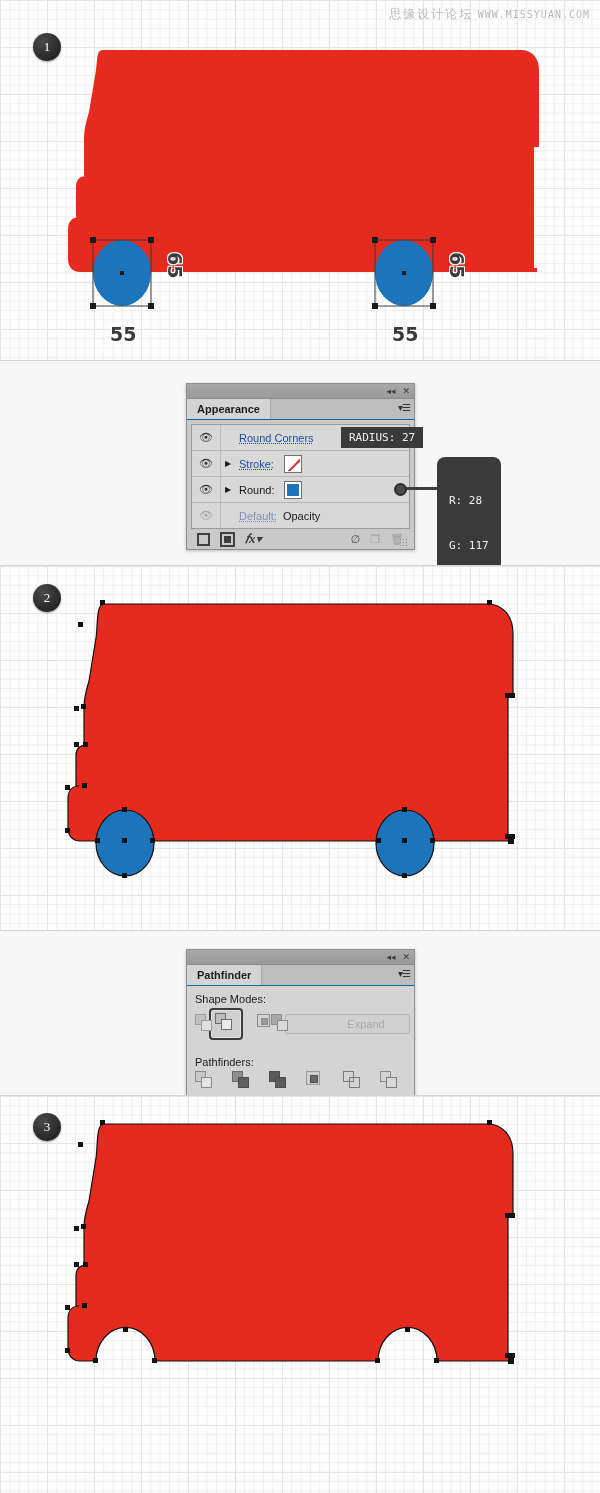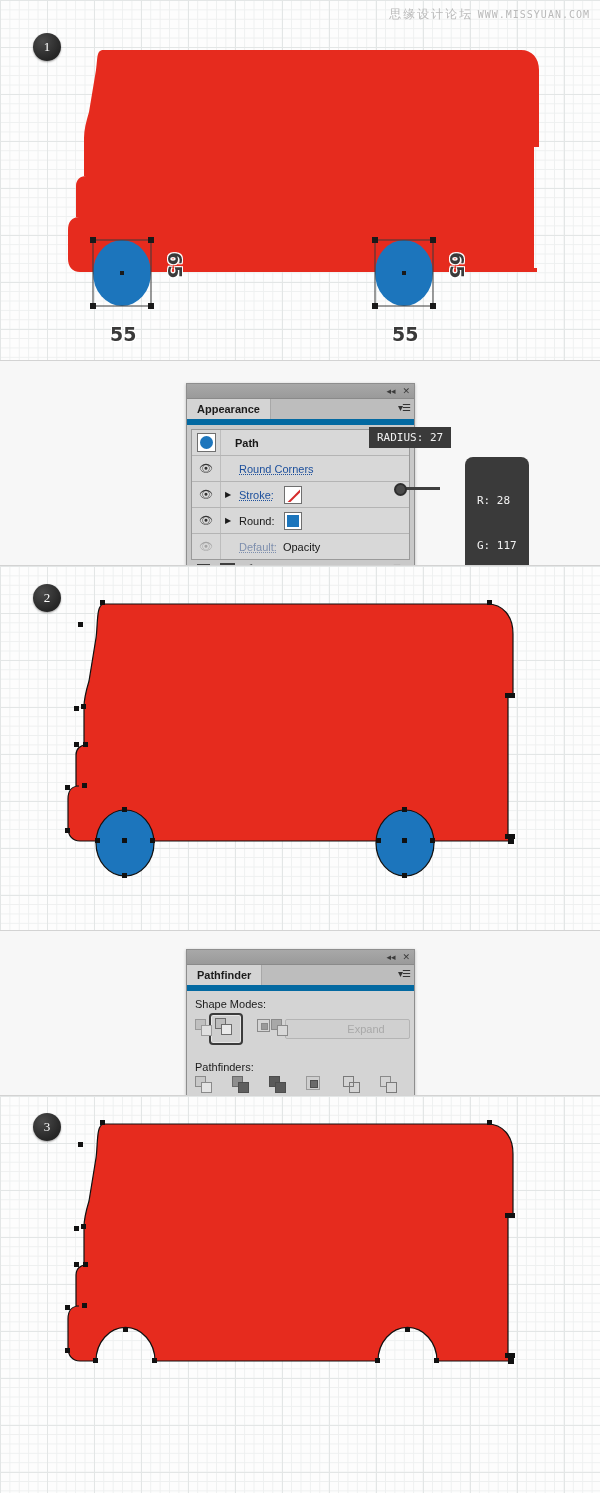--- a/index.html
+++ b/index.html
@@ -112,21 +112,21 @@
     font-size: 9px;
     color: #3b3b3b;
     line-height: 10px;
     font-family: "DejaVu Sans", sans-serif;
   }
   .ai-tabstrip {
     height: 20px;
     background: #14b8a6;
     display: flex;
     align-items: stretch;
-    border-bottom: 6px solid #0369a1;
+    border-bottom: 1px solid #0369a1;
     position: relative;
   }
   .ai-tab {
     background: #d4d4d4;
     padding: 0 10px;
     display: flex;
     align-items: center;
     font-size: 11px;
     font-weight: bold;
     color: #1c1c1c;
@@ -302,21 +302,20 @@
   
   .tip {
     position: absolute;
     background: #3a3a3a;
     color: #f2f2f2;
     font-family: "DejaVu Sans Mono", monospace;
     font-size: 11px;
     padding: 4px 8px;
     z-index: 40;
     white-space: pre;
-    margin-left: 28px;
   }
   .tip.rounded { border-radius: 8px; line-height: 15px; }
   .tip-line { position: absolute; background: #3f3f3f; height: 3px; z-index: 39; }
   .tip-knob {
     position: absolute;
     width: 9px; height: 9px;
     border-radius: 50%;
     background: #4a4a4a;
     border: 2px solid #2e2e2e;
     z-index: 41;
@@ -437,28 +436,20 @@
       <div class="ai-tab">
         <span>Appearance</span>
       </div>
       <div class="ai-tabfill"></div>
       <span class="panel-menu">▾☰</span>
     </div>
 
     <div class="appearance-body">
       <div class="appr-list">
 
-        <div class="appr-row">
-          <div class="appr-thumbcell">
-            <span class="thumb-sq">
-              <span class="thumb-dot"></span>
-            </span>
-          </div>
-          <span class="appr-label plain">Path</span>
-        </div>
 
         <div class="appr-row">
           <div class="appr-eye">👁</div>
           <span class="appr-arrow"></span>
           <span class="appr-label">Round Corners</span>
         </div>
 
         <div class="appr-row">
           <div class="appr-eye">👁</div>
           <span class="appr-arrow">▶</span>

